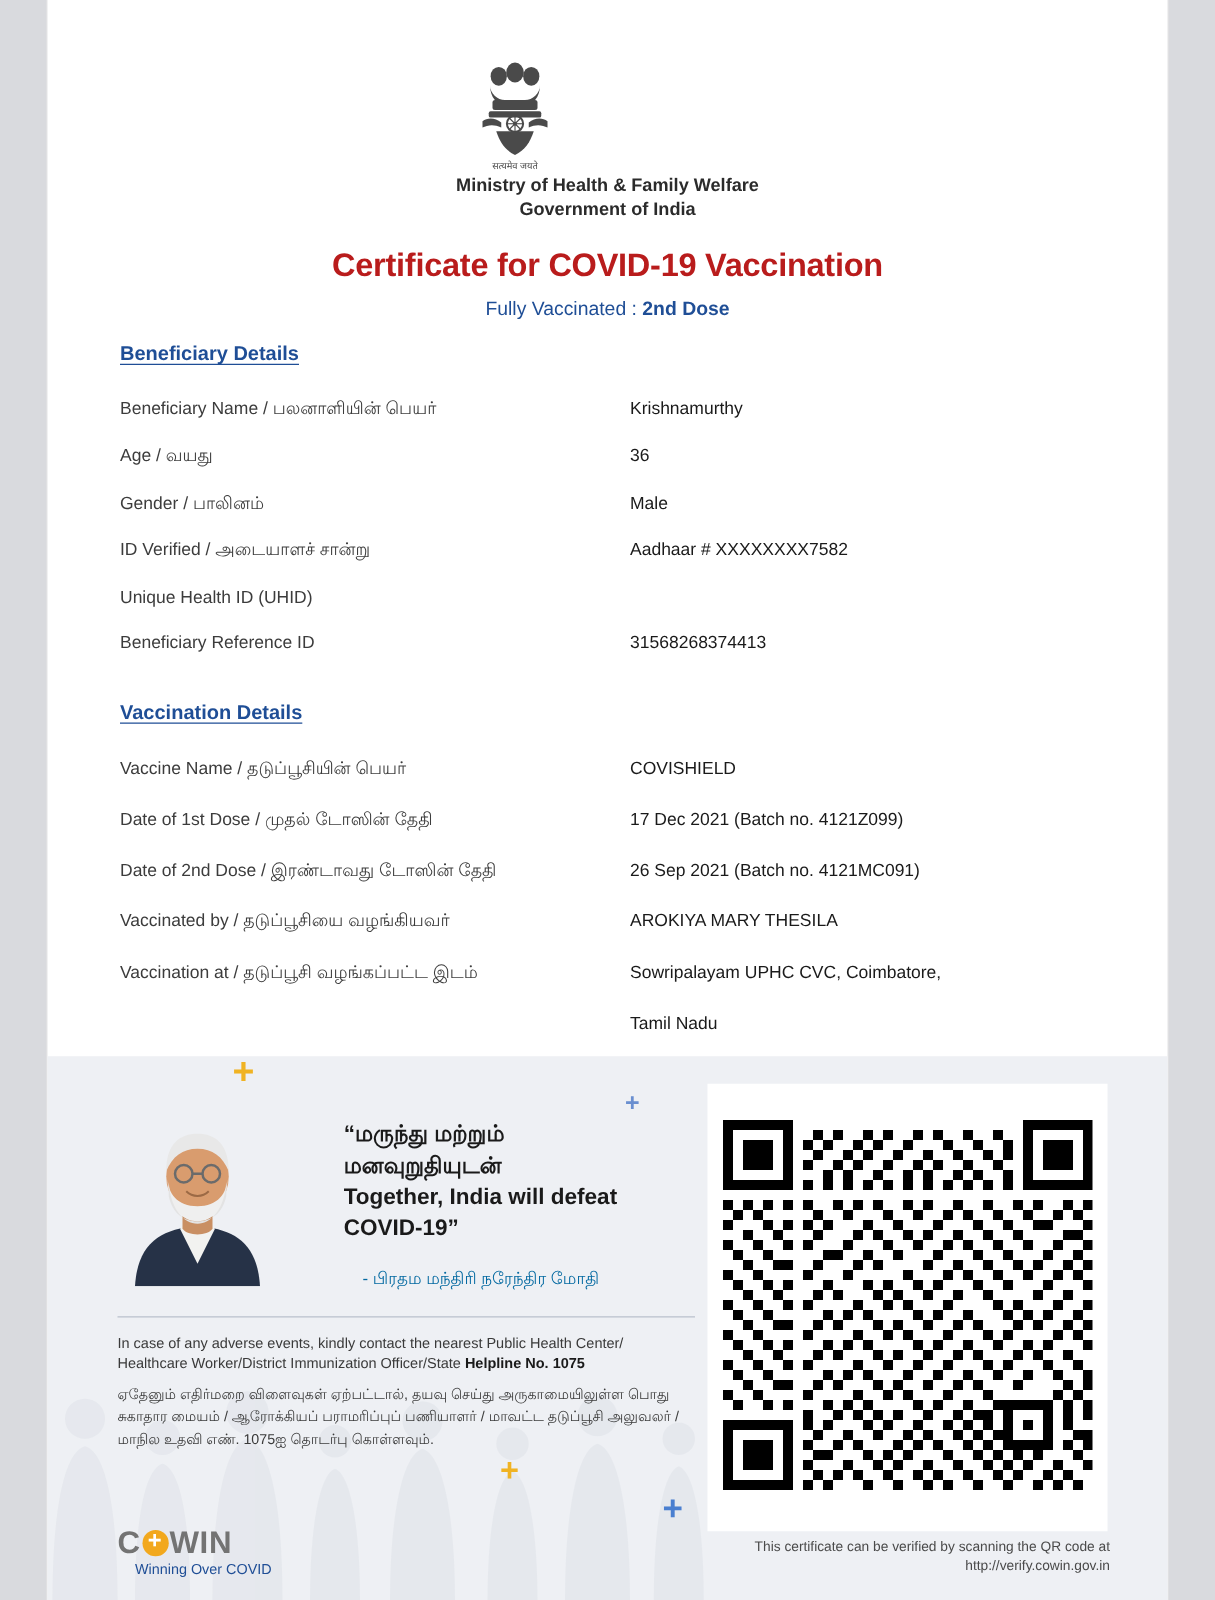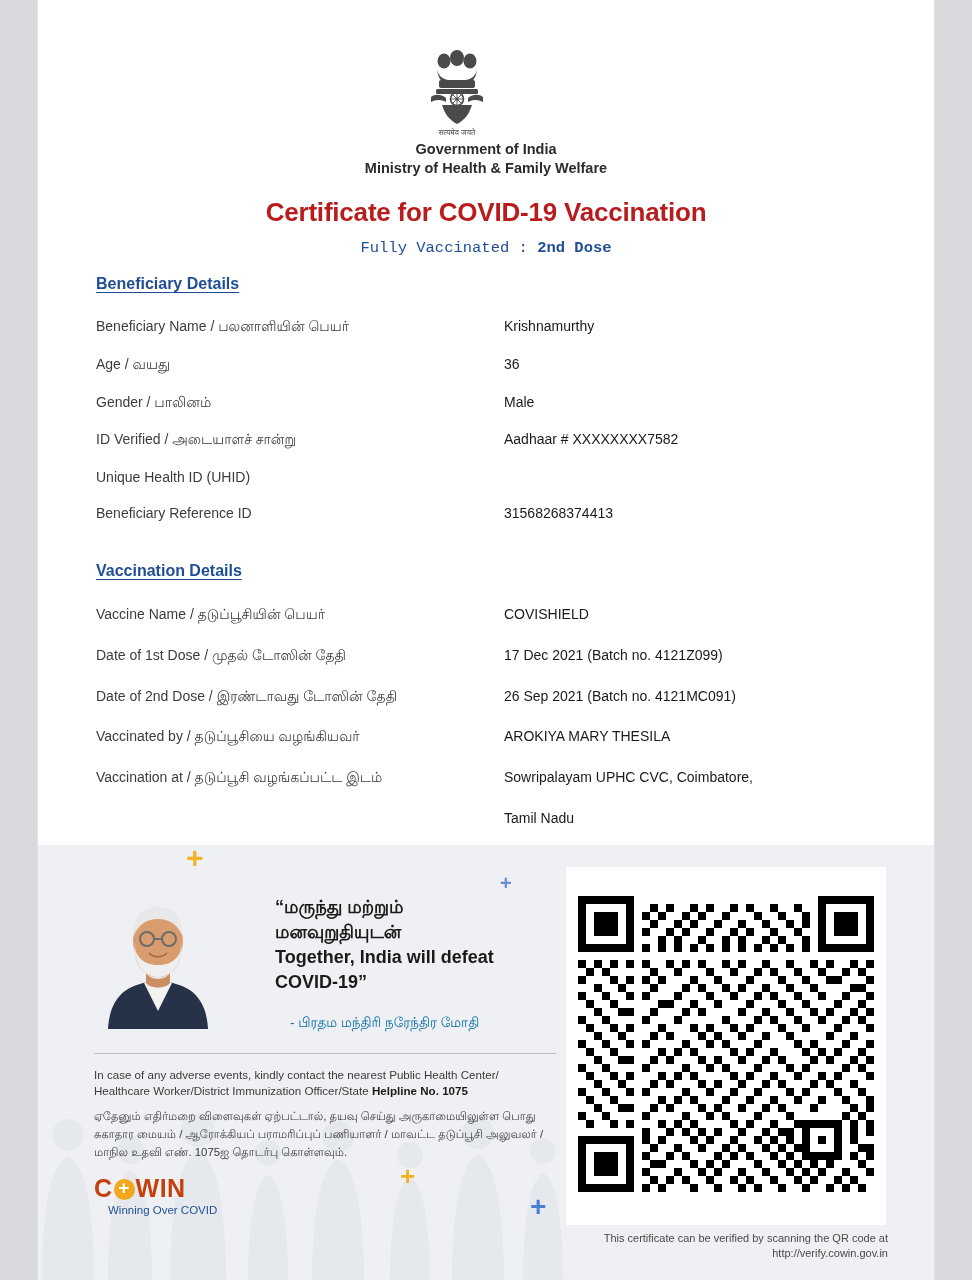--- a/index.html
+++ b/index.html
@@ -29,21 +29,20 @@
     background: #ffffff;
     box-shadow: 0 0 0 1px #e2e2e4;
   }
   
   .emblem-wrap {
     position: absolute;
     left: 0;
     top: 44px;
     width: 748px;
     text-align: center;
-    padding-left: 45px;
   }
   .emblem {
     display: inline-block;
     width: 64px;
     height: 88px;
     position: relative;
   }
   .emblem svg { display:block; }
   .ministry {
     position: absolute;
@@ -68,21 +67,20 @@
     letter-spacing: -0.2px;
   }
   .subtitle {
     position: absolute;
     left: 0;
     top: 239px;
     width: 896px;
     text-align: center;
     font-size: 15.5px;
     color: #1f4e96;
-    font-family: Liberation Mono, monospace;
   }
   .subtitle b { font-weight: bold; }
 
   
   .section-head {
     position: absolute;
     left: 58px;
     font-size: 16px;
     font-weight: bold;
     color: #1f4e96;
@@ -193,23 +191,24 @@
   }
   .cowin {
     position: absolute;
     left: 56px;
     top: 330px;
     width: 200px;
   }
   .cowin-word {
     font-size: 25px;
     font-weight: bold;
-    color: #c2410c;
+    color: #737373;
     letter-spacing: 0.5px;
     line-height: 27px;
+    margin-top: 46px;
   }
   .cowin-o {
     display: inline-block;
     position: relative;
     width: 21px;
     height: 21px;
     vertical-align: -3px;
     margin: 0 1px;
   }
   .cowin-o::before {
@@ -304,22 +303,22 @@
             <path d="M58 53 C54 50, 48 50, 43 54 L43 58 C49 55, 54 56, 58 58 Z"></path>
 
             <path d="M17 61 C20 70, 24 76, 32 80 C40 76, 44 70, 47 61 Z"></path>
           </g>
           <text x="32" y="91" text-anchor="middle" font-size="7.5" fill="#4a4a4a" font-family="'Liberation Sans', sans-serif">सत्यमेव जयते</text>
         </svg>
       </span>
     </div>
 
     <div class="ministry">
+      <div>Ministry of Health &amp; Family Welfare</div>
       <div>Government of India</div>
-      <div>Ministry of Health &amp; Family Welfare</div>
     </div>
 
     <div class="title">Certificate for COVID-19 Vaccination</div>
     <div class="subtitle">
       <span>Fully Vaccinated : </span><b>2nd Dose</b>
     </div>
 
     <div class="section-head" id="sec-beneficiary">Beneficiary Details</div>
 
     <div class="row" style="top:318px">

